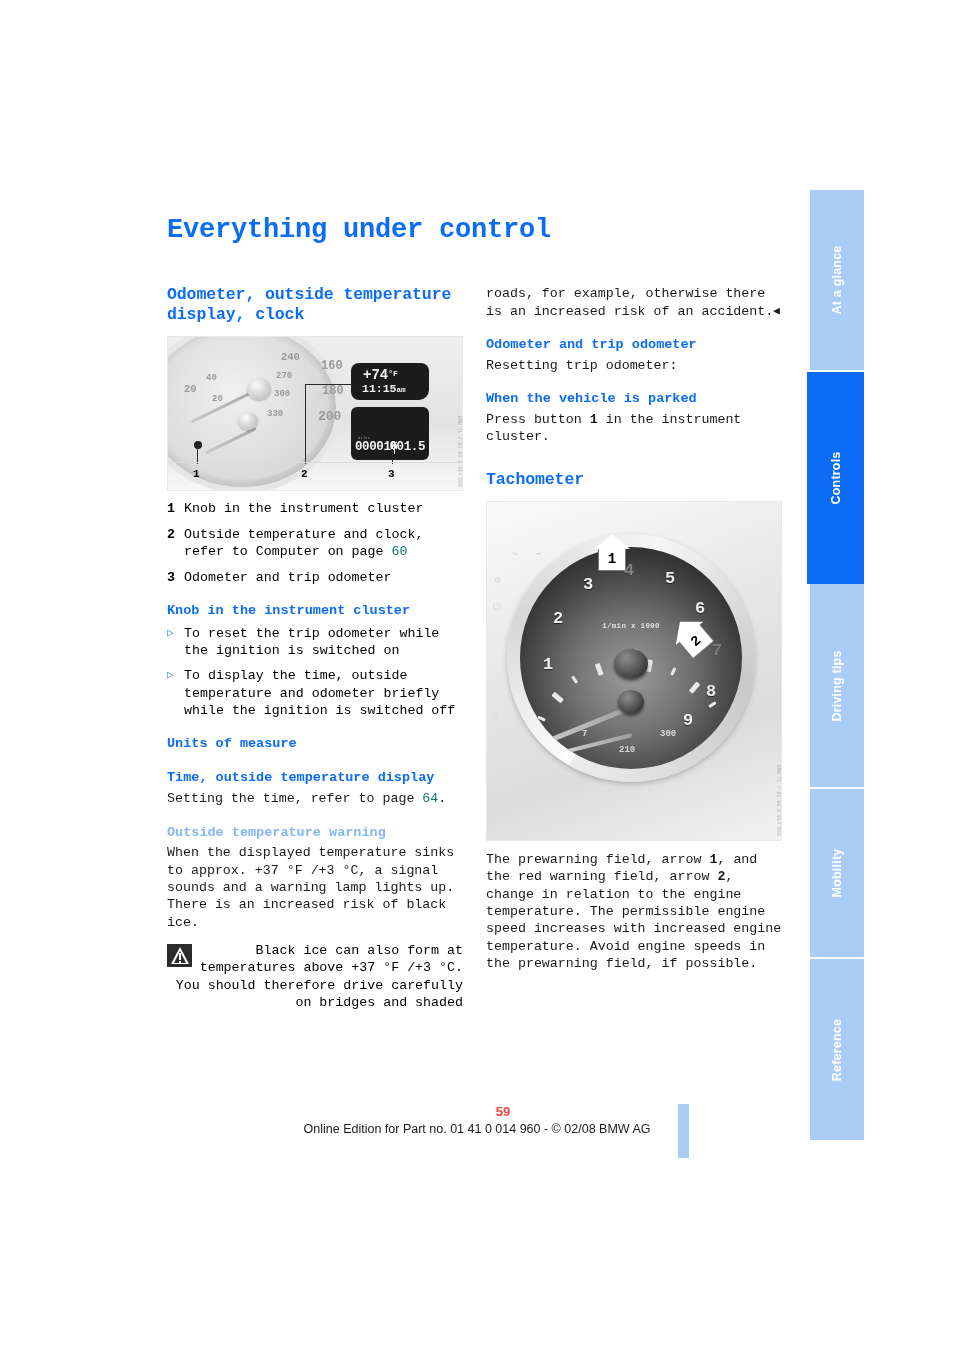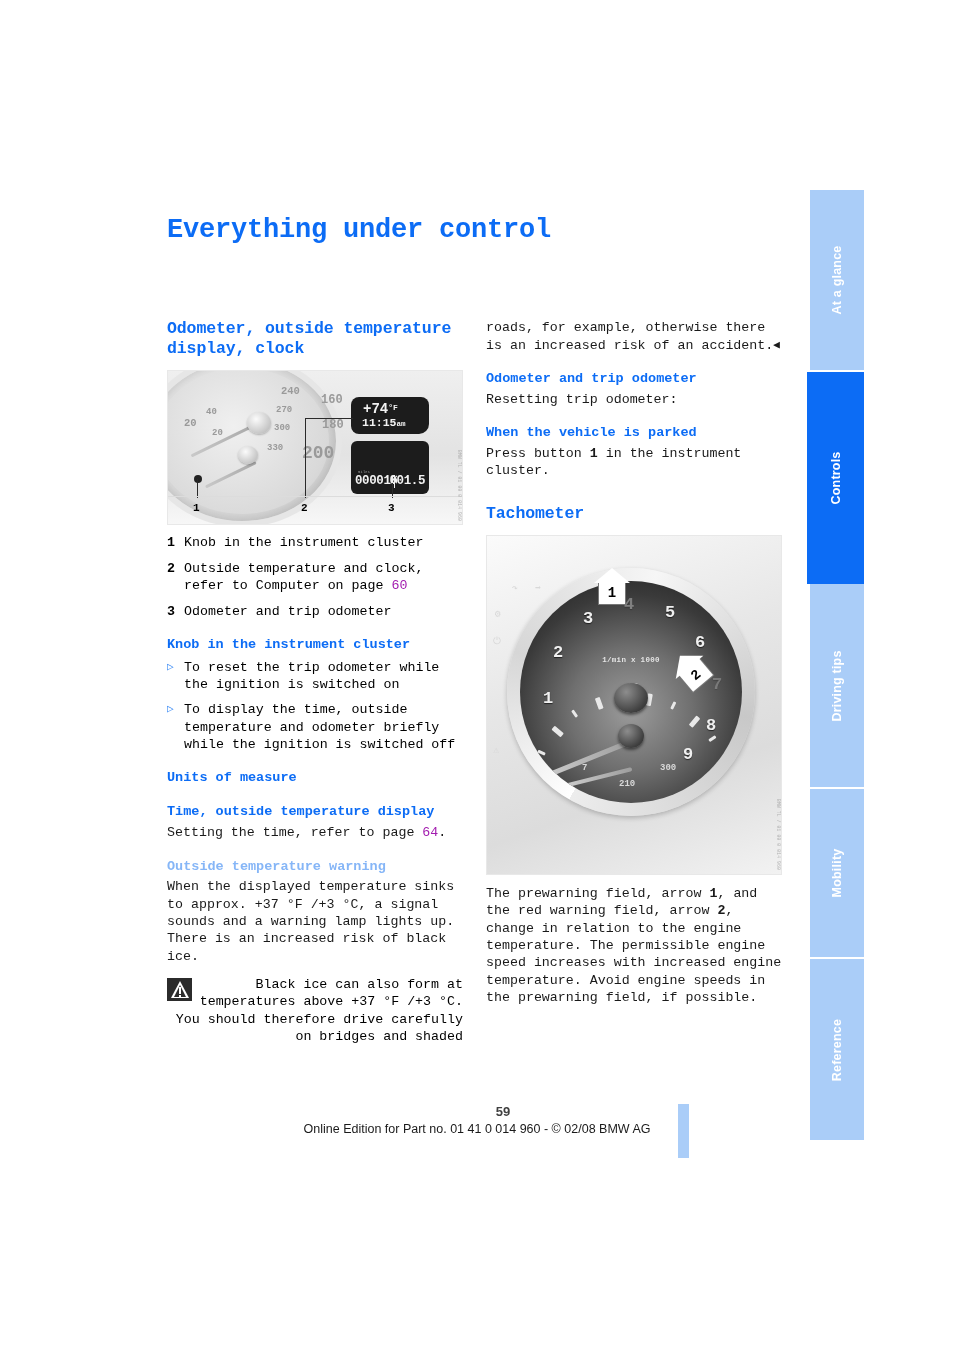--- a/index.html
+++ b/index.html
@@ -71,21 +71,20 @@
     margin: 0 0 40px 0;
     line-height: 1.12;
   }
 
   #columns {
     display: flex;
     gap: 23px;
   }
   .column {
     width: 296px;
-    margin-top: 34px;
   }
 
   h2.sec-title {
     font-size: 16.5px;
     font-weight: bold;
     color: #0c6cf5;
     line-height: 1.22;
     margin: 0 0 11px 0;
     letter-spacing: -0.1px;
   }
@@ -99,21 +98,21 @@
   h3.sub-title.light {
     color: #86b6f7;
   }
   p.body-text {
     font-size: 13.3px;
     line-height: 1.305;
     margin: 0 0 9px 0;
     color: #1a1a1a;
   }
   p.body-text.tight { margin-bottom: 0; }
-  .pageref { color: #a21caf; }
+  .pageref { color: #0f766e; }
   b { font-weight: bold; }
 
   
   ul.legend {
     list-style: none;
     margin: 9px 0 0 0;
     padding: 0;
   }
   ul.legend li {
     display: flex;
@@ -477,21 +476,21 @@
   #footer {
     position: absolute;
     left: 0;
     top: 1104px;
     width: 954px;
     text-align: center;
   }
   #page-number {
     font-size: 13px;
     font-weight: bold;
-    color: #404040;
+    color: #ef4444;
     margin-bottom: 3px;
     padding-left: 52px;
   }
   #footer-line {
     font-size: 12.5px;
     color: #1a1a1a;
   }
   #page-bar {
     position: absolute;
     left: 678px;
@@ -539,21 +538,21 @@
         <div class="cl-numbers">
           <span style="left:16px;top:46px;">20</span>
           <span style="left:38px;top:36px;font-size:9px;">40</span>
           <span style="left:44px;top:57px;font-size:9px;">20</span>
           <span style="left:113px;top:14px;">240</span>
           <span style="left:108px;top:34px;font-size:9px;">270</span>
           <span style="left:106px;top:52px;font-size:9px;">300</span>
           <span style="left:99px;top:72px;font-size:9px;">330</span>
           <span style="left:153px;top:22px;font-size:12px;">160</span>
           <span style="left:154px;top:47px;font-size:12px;">180</span>
-          <span style="left:134px;top:72px;font-size:18px;">200</span>
+          <span style="left:150px;top:72px;font-size:13px;">200</span>
         </div>
         <div class="cl-needle" style="left:16px;top:52px;width:72px;transform:rotate(-26deg);"></div>
         <div class="cl-hub" style="left:79px;top:41px;"></div>
         <div class="cl-needle" style="left:32px;top:90px;width:56px;transform:rotate(-26deg);"></div>
         <div class="cl-hub" style="left:70px;top:75px;width:20px;height:18px;"></div>
         <div class="cl-knob"></div>
 
         <div class="cl-lcd" id="cl-lcd-top">
           <div class="temp">
             <span>+74</span><span class="unit">°F</span>

